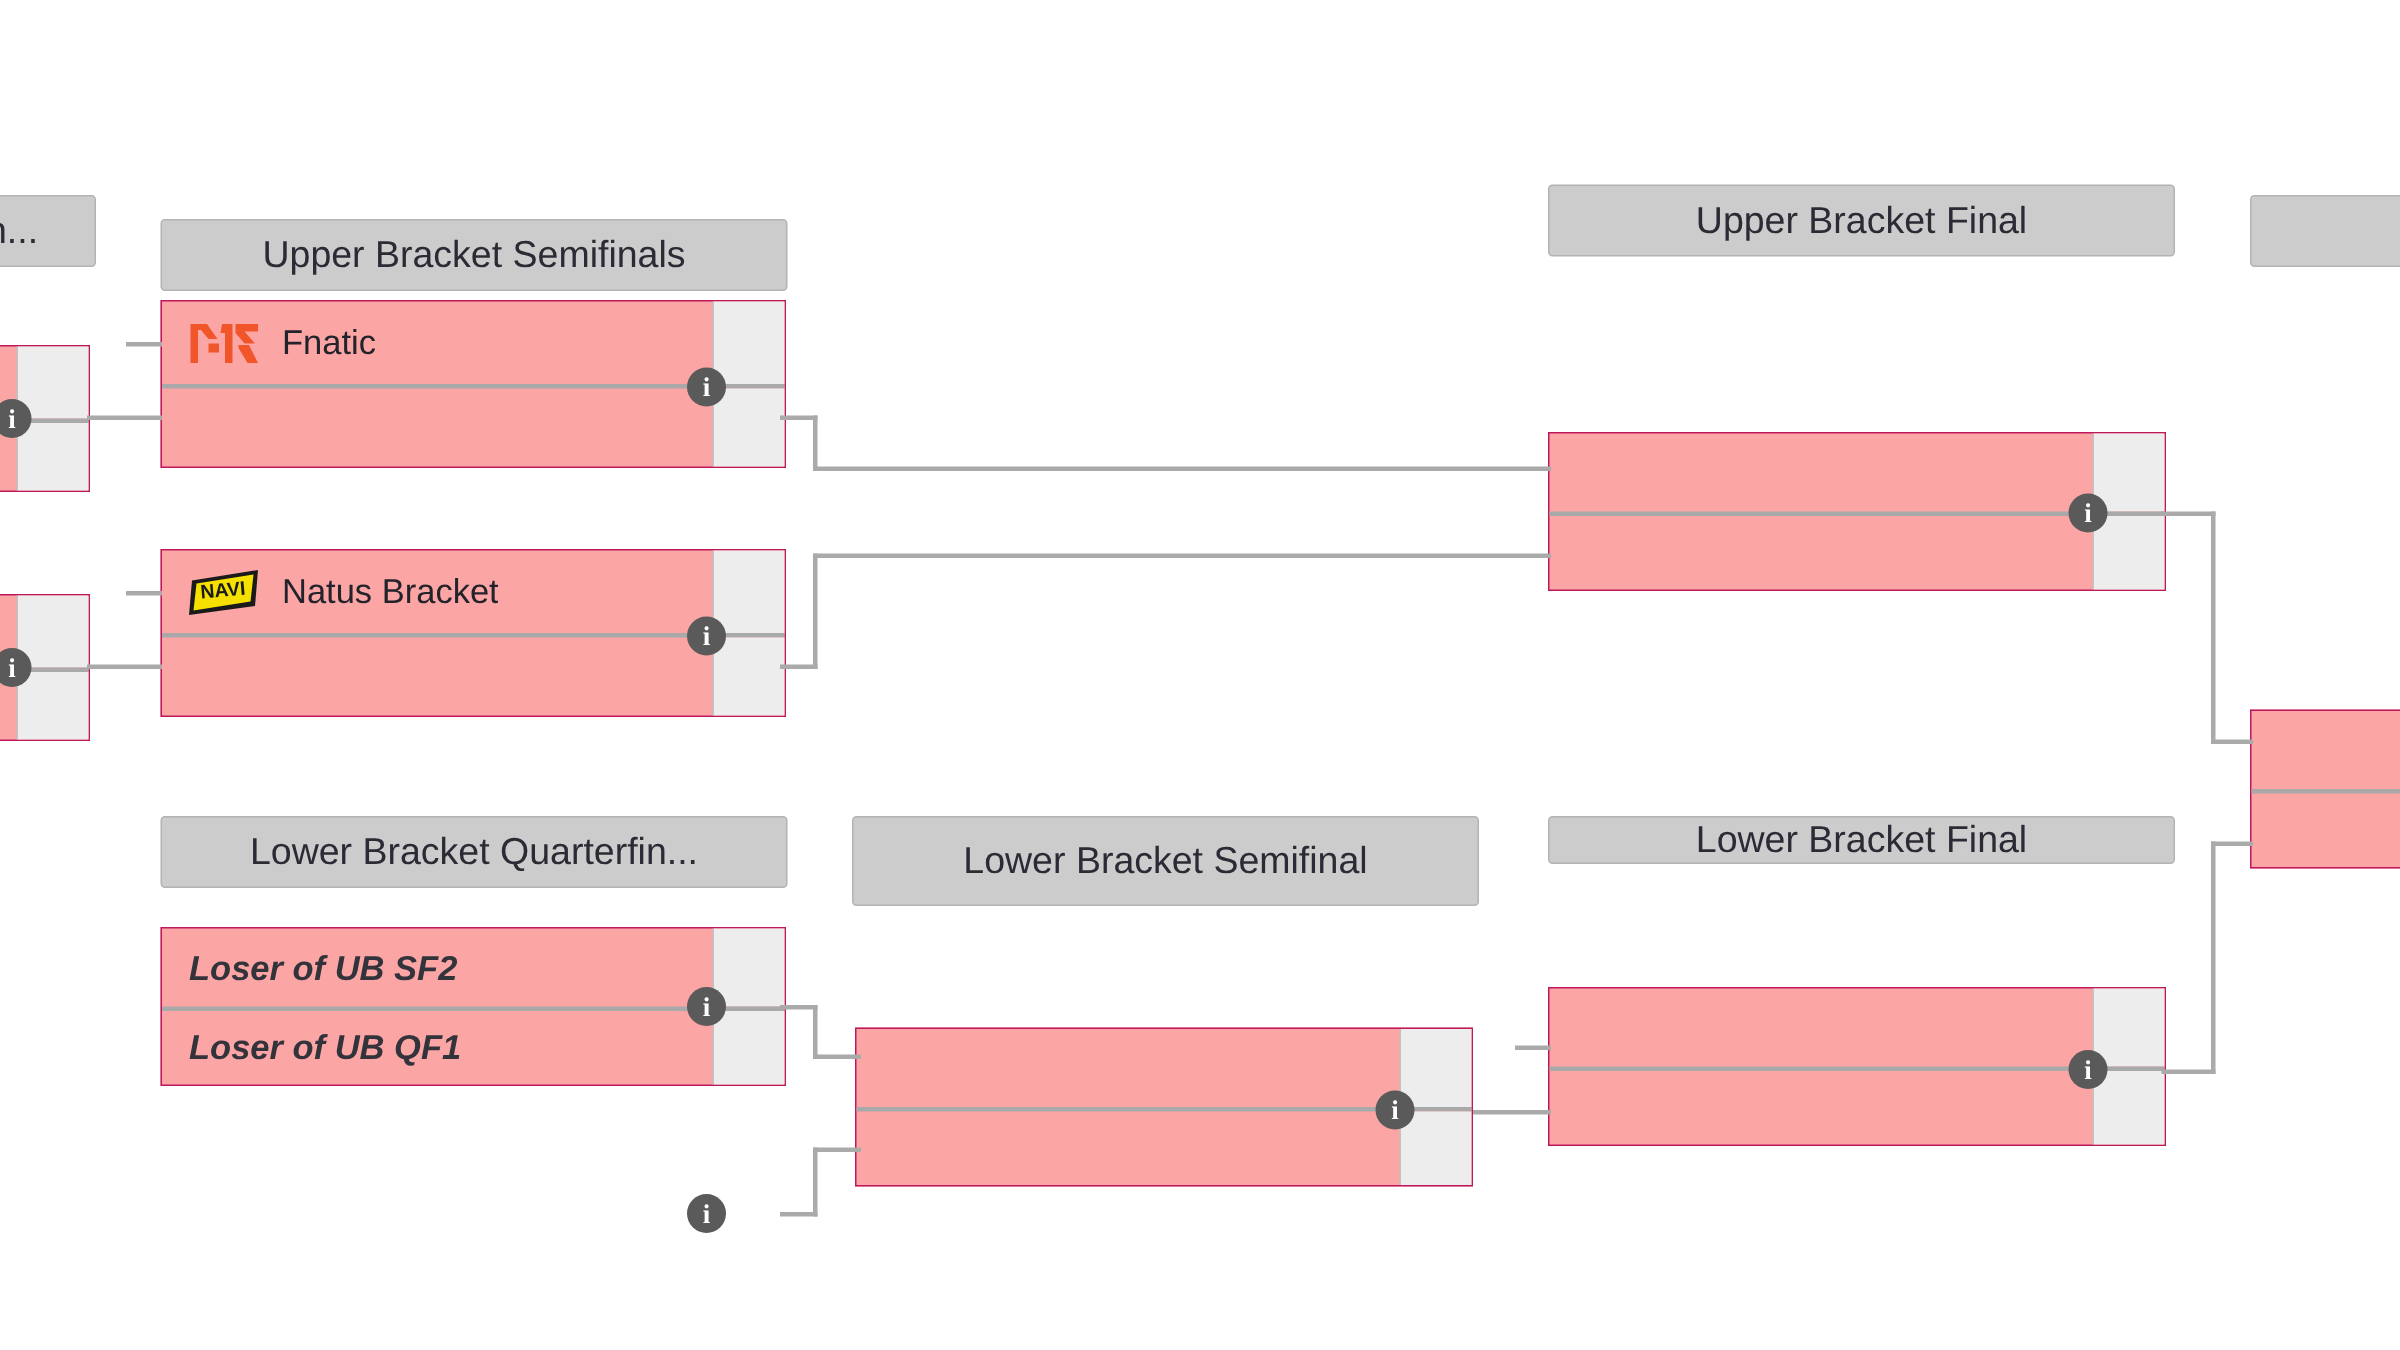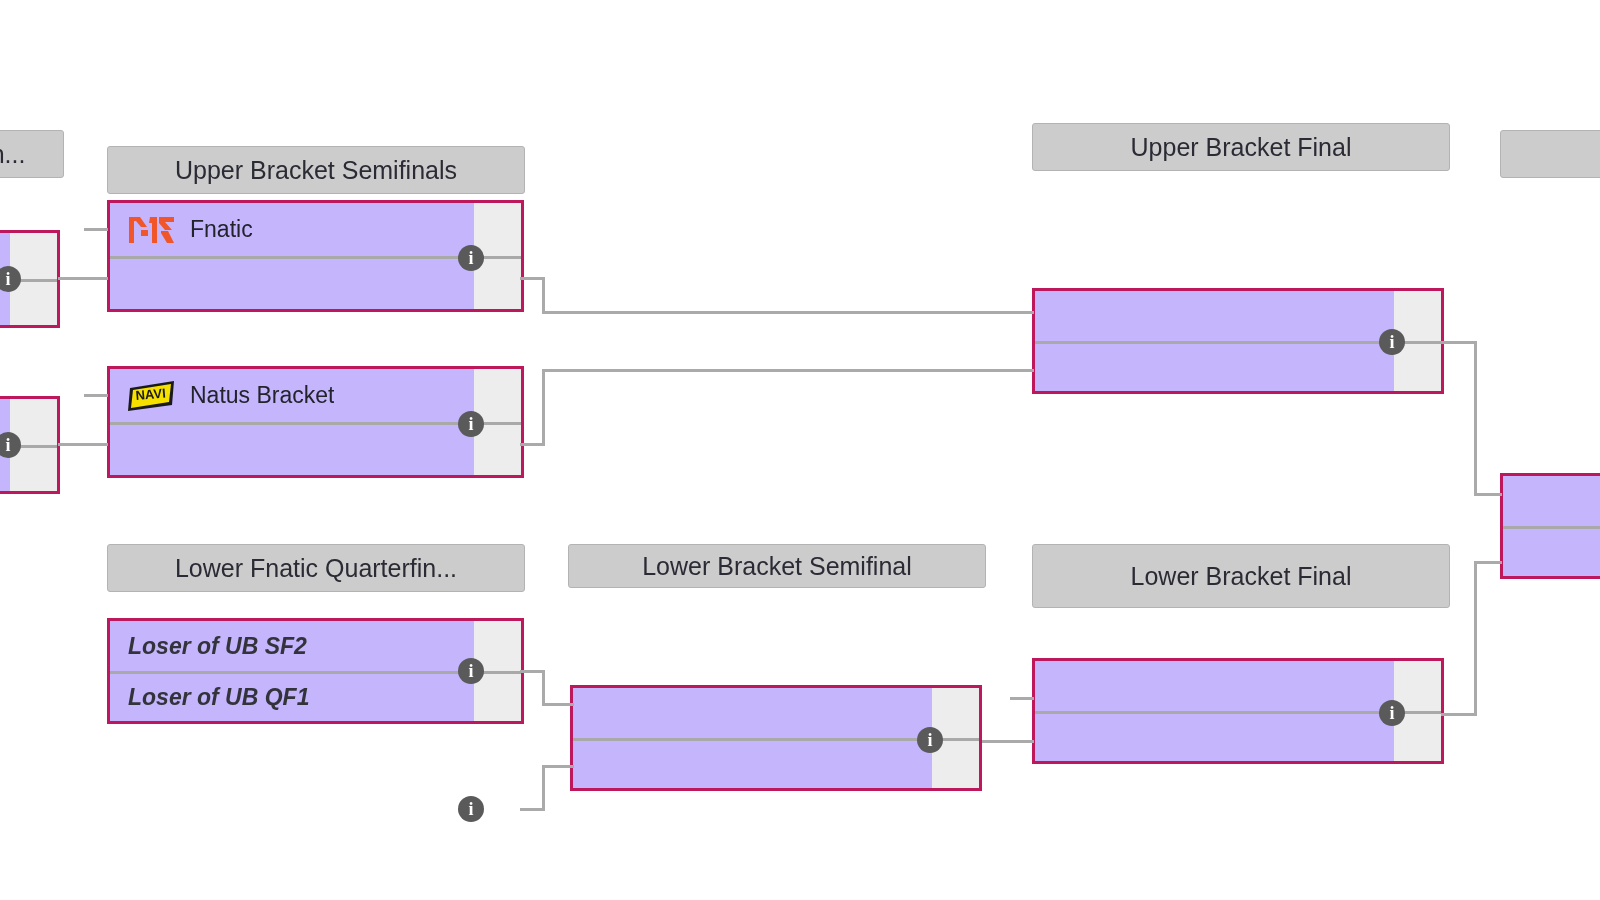--- a/index.html
+++ b/index.html
@@ -39,22 +39,22 @@
     white-space: nowrap;
     overflow: hidden;
     text-overflow: ellipsis;
     padding: 0 6px;
   }
 
   
   .match {
     position: absolute;
     box-sizing: border-box;
-    border: 3px solid #be185d;
-    background: #c4b5fd;
+    border: 1px solid #be185d;
+    background: #fca5a5;
     display: flex;
     flex-direction: column;
   }
   .match .row {
     flex: 1 1 50%;
     display: flex;
     align-items: center;
     box-sizing: border-box;
     min-height: 0;
     position: relative;
@@ -170,25 +170,25 @@
   <div class="conn" style="left:1474px; top:561px; width:28px; height:3px;"></div>
 
   <div class="round-header" style="left:-48px; top:130px; width:112px; height:48px;">n...</div>
 
   <div class="round-header" style="left:107px; top:130px; width:418px; height:48px;margin-top:16px;">Upper Bracket Semifinals</div>
 
   <div class="round-header" style="left:1032px; top:123px; width:418px; height:48px;">Upper Bracket Final</div>
 
   <div class="round-header" style="left:1500px; top:130px; width:160px; height:48px;"></div>
 
-  <div class="round-header" style="left:107px; top:544px; width:418px; height:48px;">Lower Fnatic Quarterfin...</div>
-
-  <div class="round-header" style="left:568px; top:544px; width:418px; height:44px;">Lower Bracket Semifinal</div>
-
-  <div class="round-header" style="left:1032px; top:544px; width:418px; height:64px;">Lower Bracket Final</div>
+  <div class="round-header" style="left:107px; top:544px; width:418px; height:48px;">Lower Bracket Quarterfin...</div>
+
+  <div class="round-header" style="left:568px; top:544px; width:418px; height:60px;">Lower Bracket Semifinal</div>
+
+  <div class="round-header" style="left:1032px; top:544px; width:418px; height:32px;">Lower Bracket Final</div>
 
   <div class="match" style="left:-62px; top:230px; width:122px; height:98px;">
     <div class="row">
       <div class="opp">
         <span class="team-name"></span>
       </div>
       <div class="score"></div>
     </div>
     <div class="row">
       <div class="opp">

